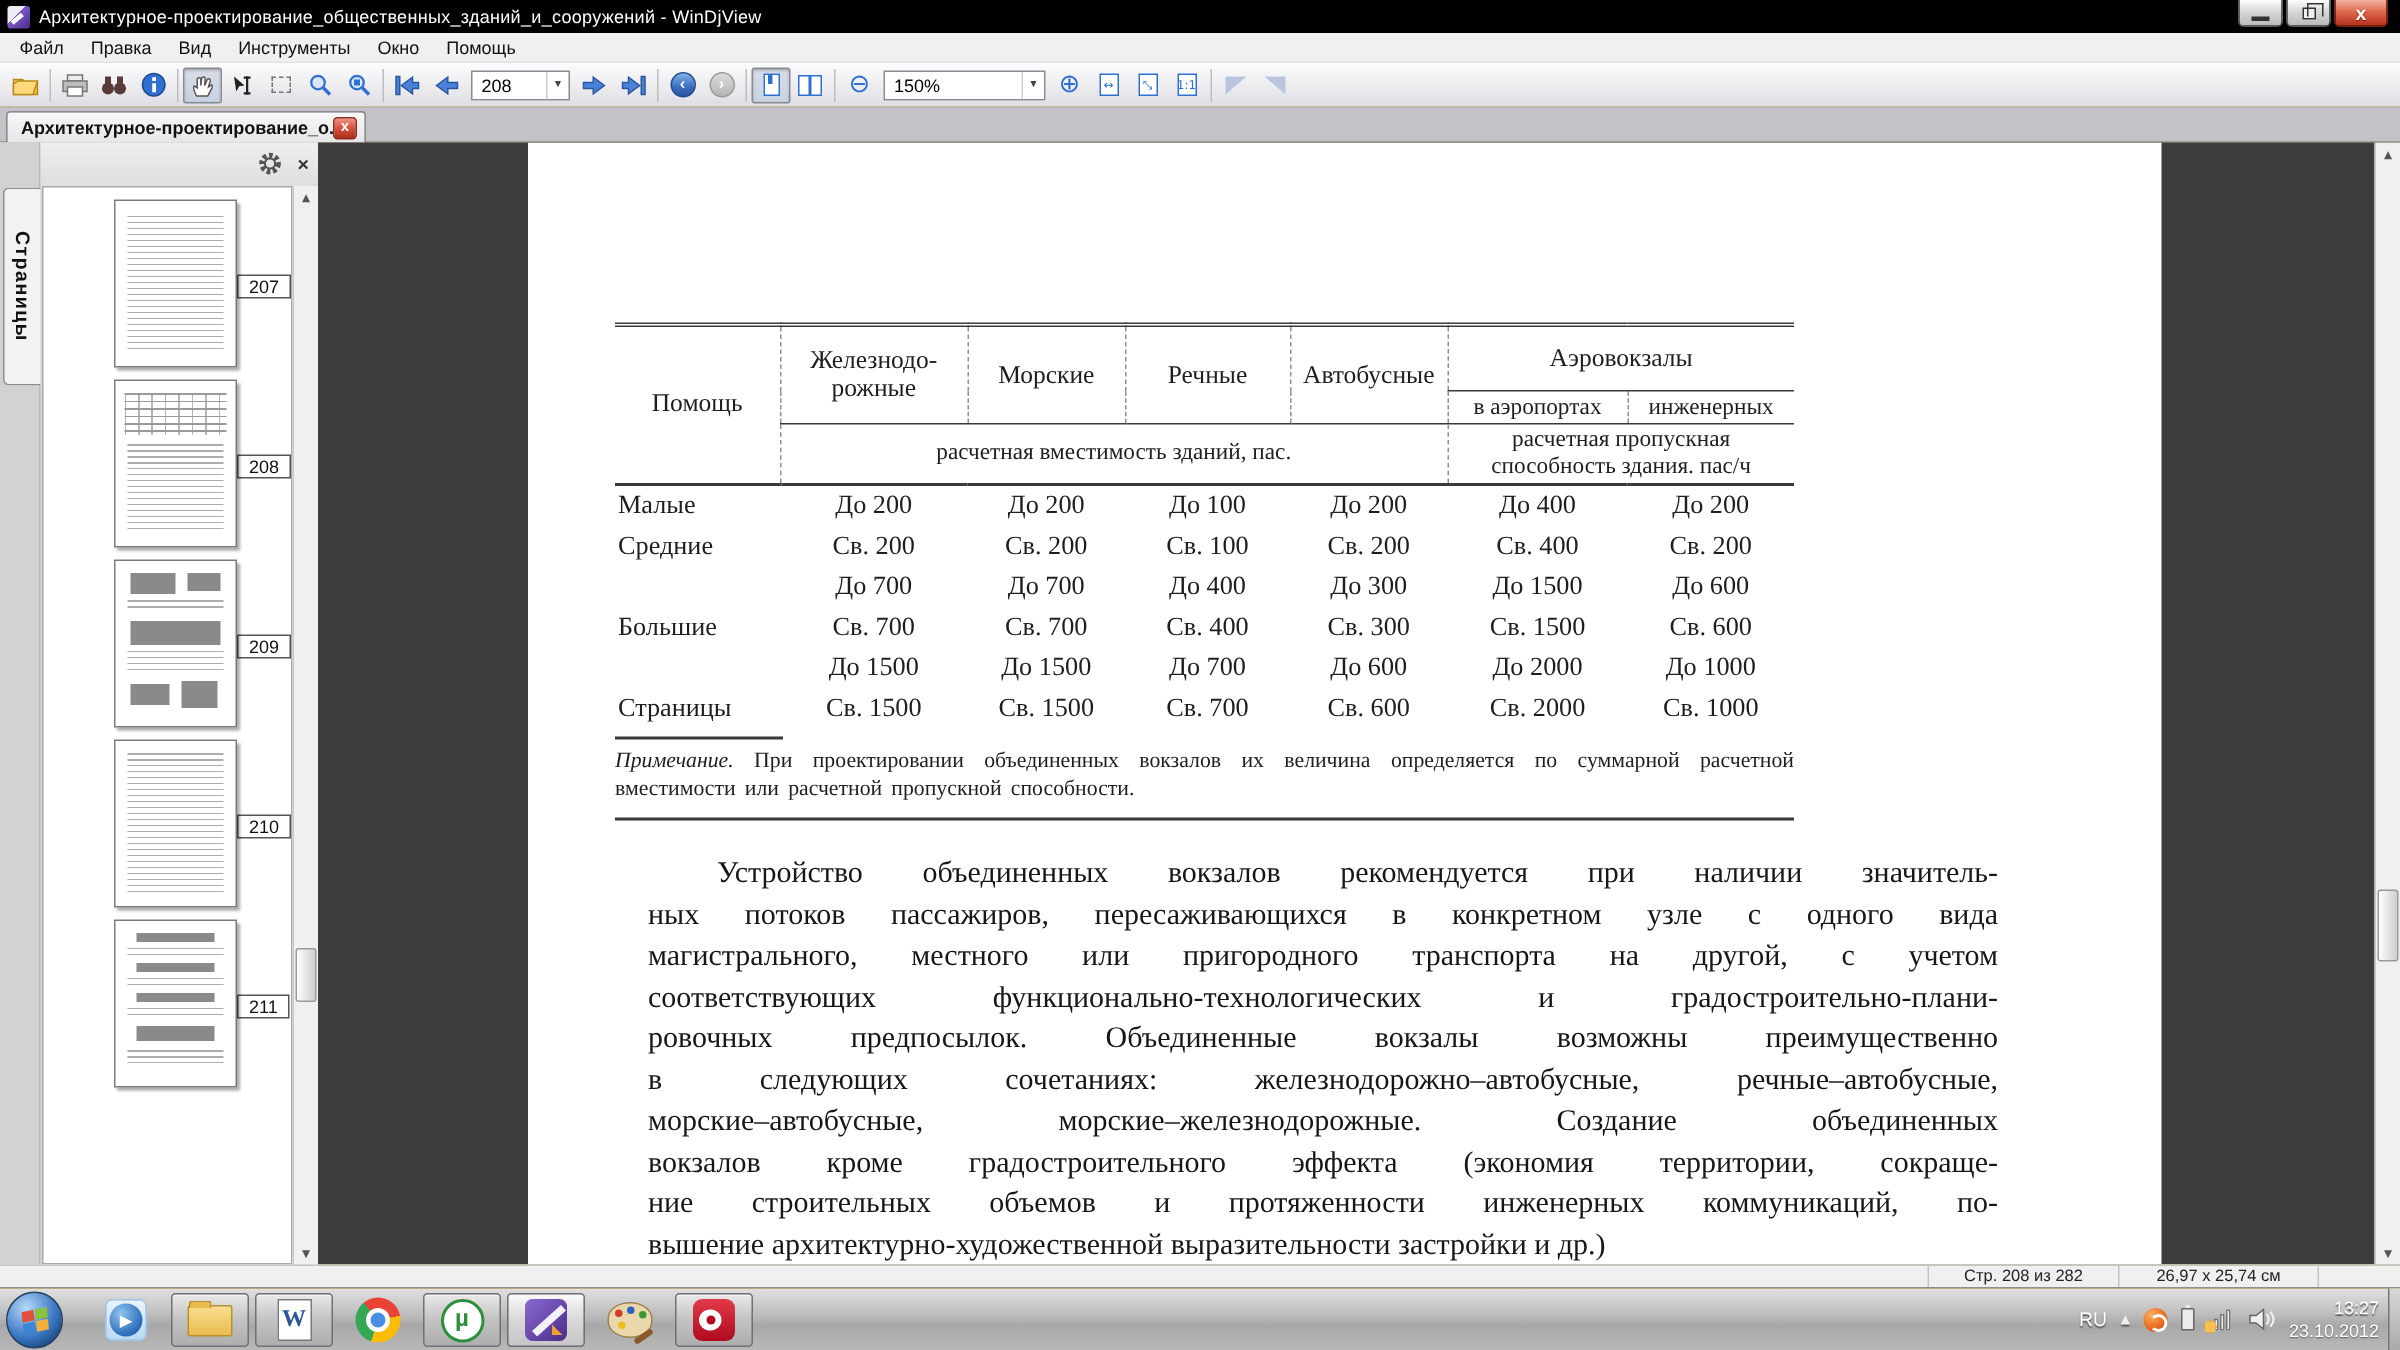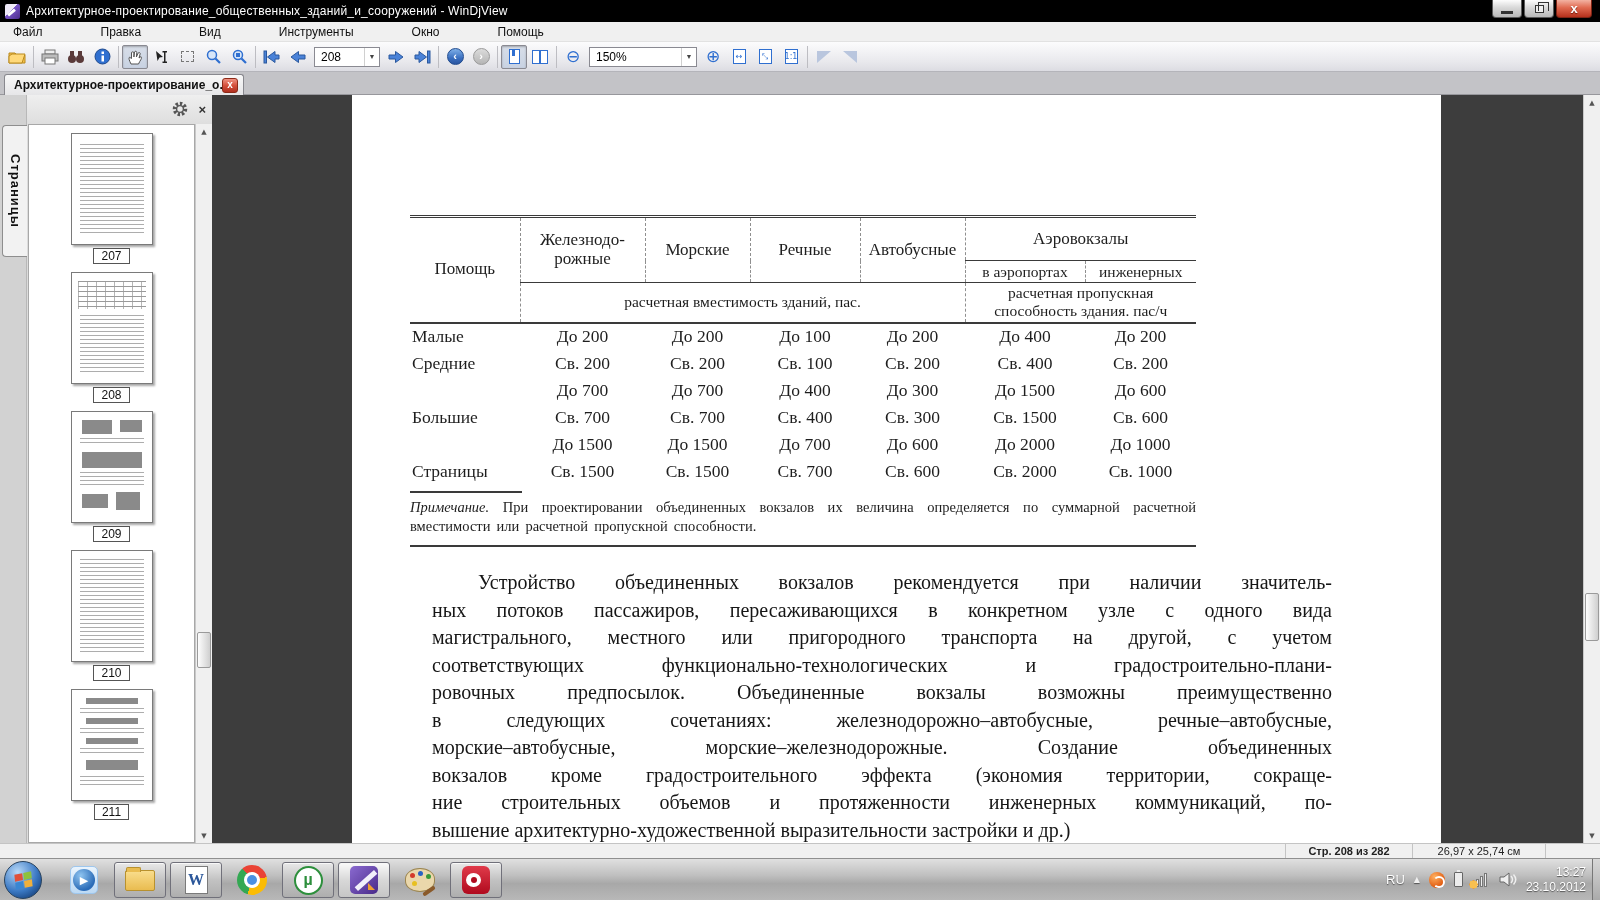--- a/index.html
+++ b/index.html
@@ -15,21 +15,21 @@
   .win-btns { position:absolute; right:8px; top:0; display:flex; gap:2px; }
   .wbtn { width:30px; height:18px; border:1px solid #5a5a5a; border-top:none; border-radius:0 0 4px 4px;
           background:linear-gradient(#fdfdfd,#d8d8d8 45%,#b9b9b9); display:flex; align-items:center; justify-content:center; }
   .wbtn.close { width:36px; background:linear-gradient(#f3b2a2,#e06a50 45%,#b5311d); border-color:#7e2415; }
   .glyph-min { width:12px; height:3px; background:#333; margin-top:7px; }
   .glyph-restore { width:9px; height:8px; border:1.5px solid #333; position:relative; background:#eee; }
   .glyph-restore::before { content:""; position:absolute; left:2px; top:-4px; width:9px; height:8px; border:1.5px solid #333; border-bottom:none; }
   .glyph-x { color:#fff; font-size:13px; font-weight:bold; line-height:1; text-shadow:0 1px 1px #6e1a0c; }
 
   
-  .menubar { position:absolute; left:0; top:22px; width:1600px; height:20px; background:#f0f0f0; display:flex; align-items:center; padding-left:4px; border-bottom:1px solid #e2e2e2;gap:40px; }
+  .menubar { position:absolute; left:0; top:22px; width:1600px; height:20px; background:#f0f0f0; display:flex; align-items:center; padding-left:4px; border-bottom:1px solid #e2e2e2; }
   .menu-item { font-size:12px; color:#111; padding:2px 9px; }
 
   
   .toolbar { position:absolute; left:0; top:42px; width:1600px; height:30px; background:linear-gradient(#fcfcfd,#e8e8ec 70%,#dcdce2); border-bottom:1px solid #b4b4ba; display:flex; align-items:center; padding-left:4px; }
   .tbtn { width:26px; height:24px; display:flex; align-items:center; justify-content:center; border:1px solid transparent; border-radius:2px; position:relative; }
   .tbtn.pressed { border-color:#8a8a92; background:linear-gradient(#d8dee8,#c8d2e2); box-shadow:inset 0 1px 2px rgba(0,0,0,.25); }
   .tsep { width:1px; height:22px; background:#bdbdc2; margin:0 3px; }
   .combo { height:20px; background:#fff; border:1px solid #8a8a92; display:flex; align-items:center; font-size:12px; margin:0 3px; position:relative; }
   .combo .cval { flex:1; padding-left:6px; }
   .combo .drop { width:15px; height:100%; display:flex; align-items:center; justify-content:center; font-size:7px; color:#444; border-left:1px solid #d0d0d0; }
@@ -54,21 +54,21 @@
 
   
   .sidebar { position:absolute; left:0; top:95px; width:212px; height:748px; background:#dcdcdc; }
   .side-strip { position:absolute; left:0; top:0; width:27px; height:100%; background:#d2d2d2; border-right:1px solid #b8b8b8; }
   .side-tab { position:absolute; left:2px; top:30px; width:25px; height:132px; background:#f2f2f2; border:1px solid #8e8e8e; border-right:none; border-radius:4px 0 0 4px; display:flex; align-items:center; justify-content:center; }
   .side-tab-label { writing-mode:vertical-rl; font-size:13px; font-weight:bold; color:#111; letter-spacing:1px; }
   .panel-head { position:absolute; left:27px; top:0; width:185px; height:29px; background:linear-gradient(#efefef,#dedede); }
   .panel-head .tools { position:absolute; right:6px; top:6px; display:flex; gap:10px; align-items:center; }
   .panel-x { font-size:13px; font-weight:bold; color:#333; line-height:1; }
   .thumb-list { position:absolute; left:28px; top:29px; width:167px; height:719px; background:#fff; border:1px solid #a8a8a8; overflow:hidden; }
-  .thumb-item { width:100%; display:flex; flex-direction:column; align-items:center; margin-top:8px; }
+  .thumb-item { width:100%; display:flex; flex-direction:row; align-items:center; margin-top:8px;padding-left:47px; }
   .thumb-img { width:82px; height:112px; background:#fff; border:1px solid #7a7a7a; box-shadow:2px 2px 2px rgba(0,0,0,.35); position:relative; overflow:hidden; }
   .fill-lines { position:absolute; left:8px; right:8px; background:repeating-linear-gradient(#adadad 0 1px, transparent 1px 4px); }
   .fill-grid { position:absolute; left:6px; right:6px; background:
       repeating-linear-gradient(#9a9a9a 0 1px, transparent 1px 5px),
       repeating-linear-gradient(90deg,#b5b5b5 0 1px, transparent 1px 9px); }
   .fill-block { position:absolute; background:#8a8a8a; }
   .thumb-label { margin-top:3px; border:1px solid #555; background:#fff; font-size:12px; padding:0 7px; color:#111; }
   .side-scroll { position:absolute; right:0; top:29px; width:17px; height:719px; background:#f0f0f0; border-left:1px solid #c9c9c9; }
   .scroll-arrow { width:100%; height:15px; display:flex; align-items:center; justify-content:center; font-size:7px; color:#555; background:#f0f0f0; font-family:"DejaVu Sans", sans-serif;}
   .scroll-arrow.bottom { position:absolute; bottom:0; }
@@ -513,21 +513,21 @@
     </div>
 
     <div class="main-scroll">
       <div class="scroll-arrow">▲</div>
       <div class="scroll-thumb" style="top:498px; height:48px;"></div>
       <div class="scroll-arrow bottom">▼</div>
     </div>
   </div>
 
   <div class="statusbar">
-    <div class="status-seg" style="right:188px; width:127px;font-weight:bold;">Стр. 208 из 282</div>
+    <div class="status-seg" style="right:188px; width:127px;">Стр. 208 из 282</div>
     <div class="status-seg" style="right:55px; width:133px;">26,97 x 25,74 см</div>
     <div class="status-seg" style="right:0; width:55px;"></div>
   </div>
 
   <div class="taskbar">
     <div class="tb-inner">
       <div class="orb">
         <div class="flag">
             <div></div>
             <div></div>

